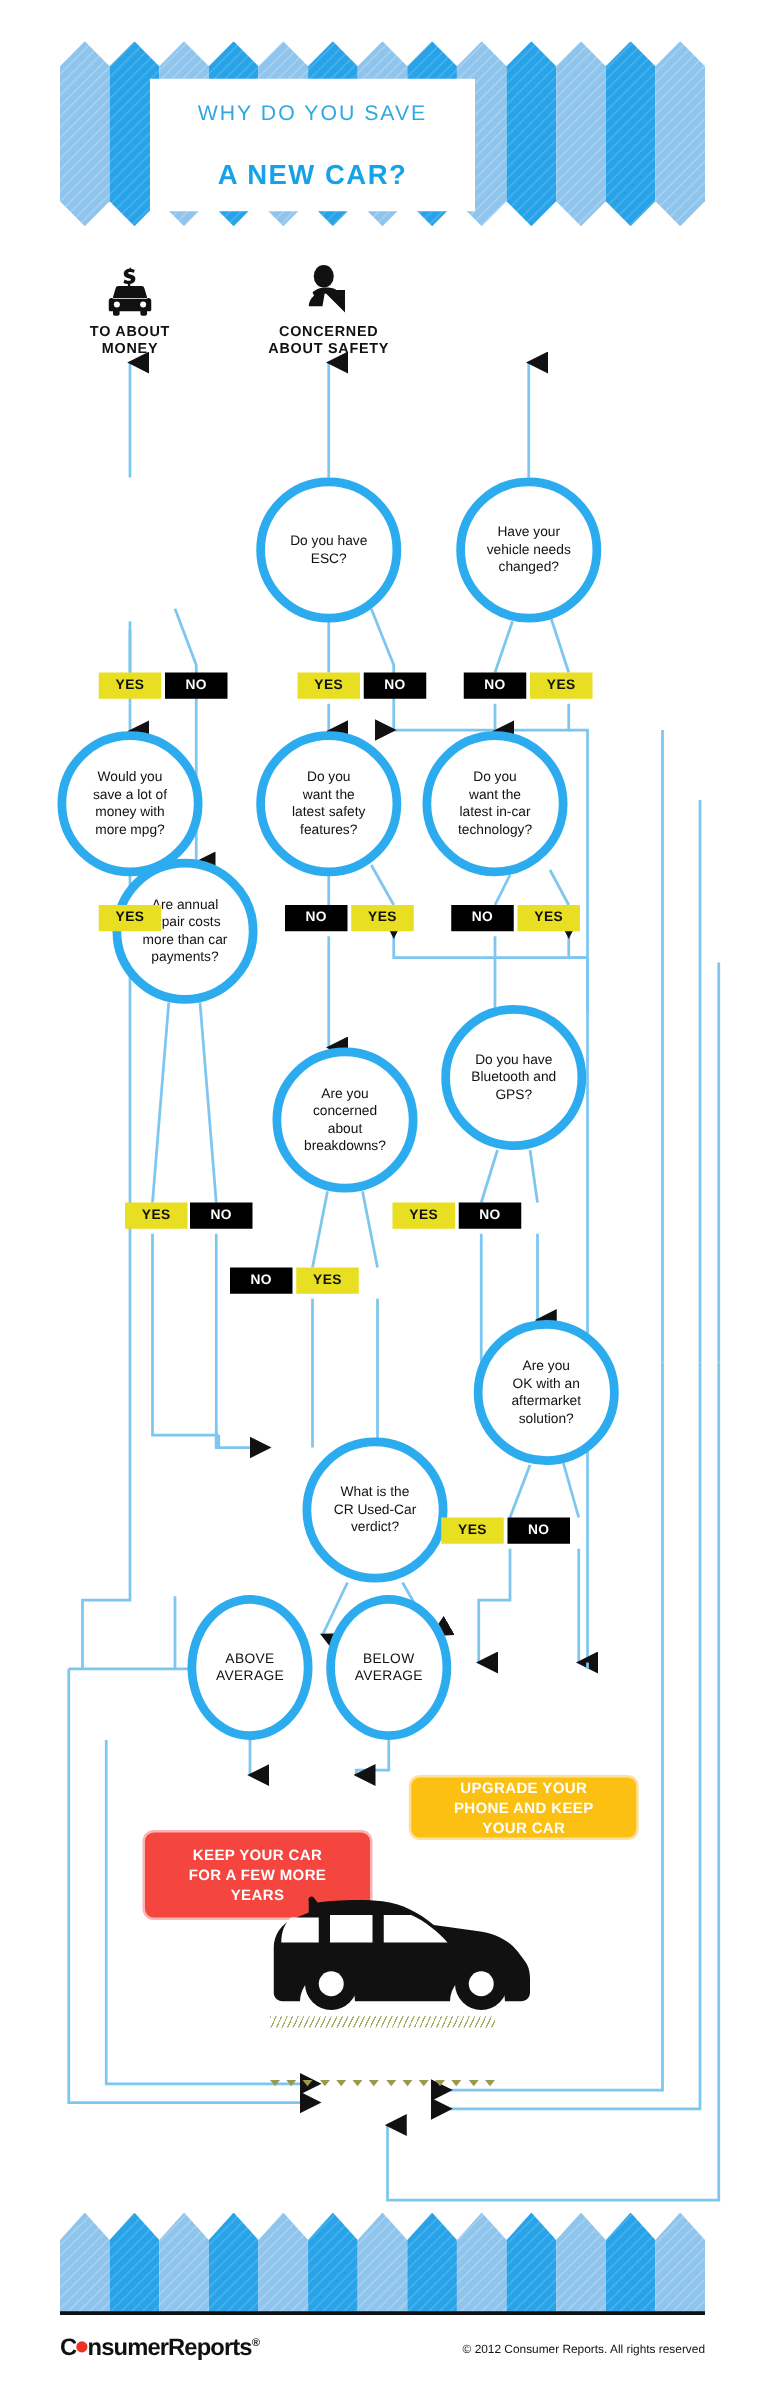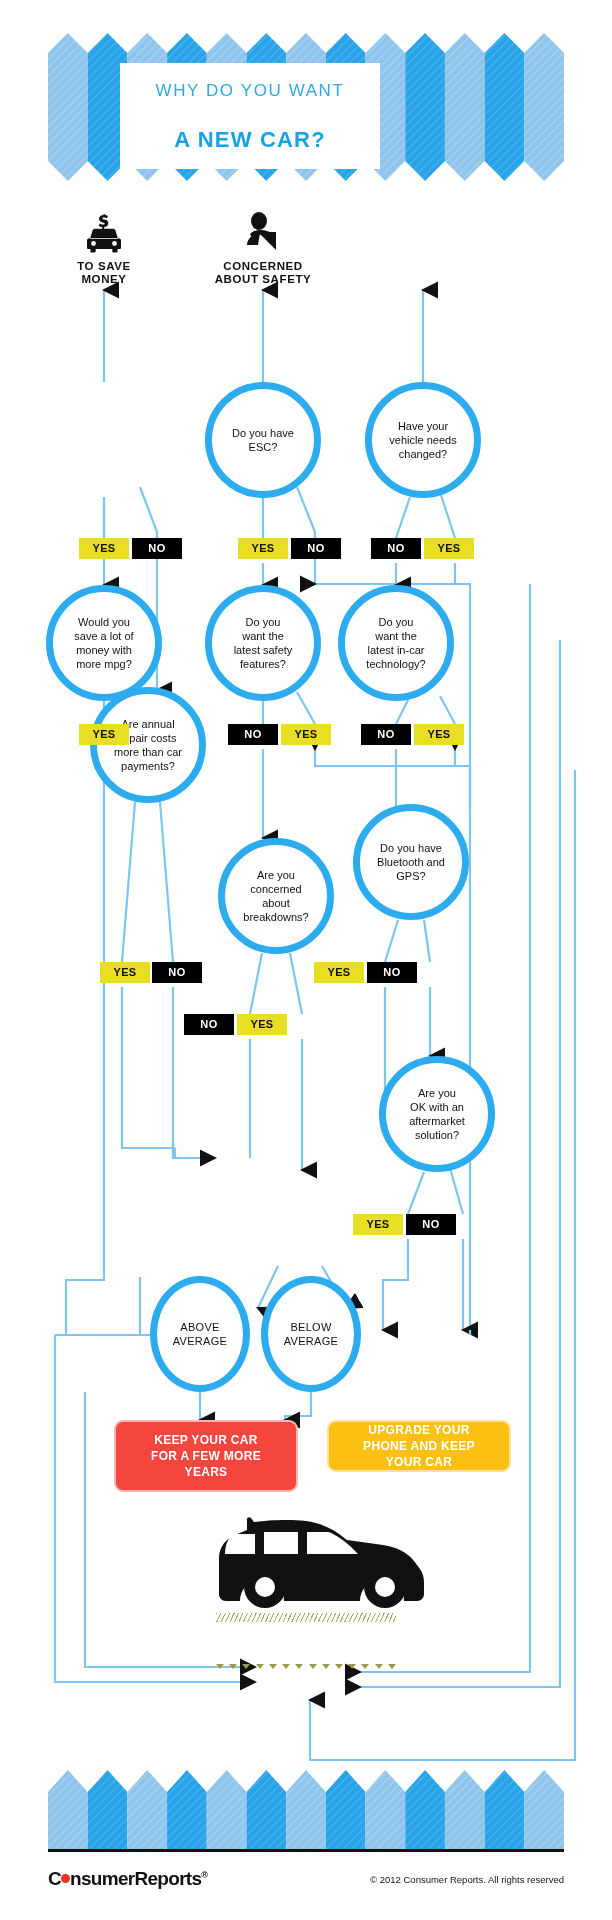--- a/index.html
+++ b/index.html
@@ -129,21 +129,21 @@
     align-items:center;
     justify-content:center;
     text-align:center;
     color:#ffffff;
     font-size:12px;
     font-weight:bold;
     line-height:16px;
     letter-spacing:0.3px;
     z-index:5;
   }
-  .result.red{ background:#f4453f; border:2px solid #fbb6b4; }
+  .result.red{ background:#f4453f; border:2px solid #fbb6b4;margin-top:44px; }
   .result.yellow{ background:#fcc013; border:2px solid #fde19a; }
 
   
   #car-art{ position:absolute; left:186px; top:1512px; z-index:5; }
   #road-hatch{
     position:absolute; left:216px; top:1613px;
     width:180px; height:9px; z-index:4;
     background:repeating-linear-gradient(115deg,#8fa34a 0 1px,transparent 1px 4px);
     opacity:.85;
   }
@@ -213,21 +213,21 @@
           <polygon points="317.53846153846155,20 337.3846153846154,0 357.2307692307692,20 357.2307692307692,128 337.3846153846154,148 317.53846153846155,128" fill="url(#hatchA)"></polygon>
           <polygon points="357.2307692307692,20 377.0769230769231,0 396.9230769230769,20 396.9230769230769,128 377.0769230769231,148 357.2307692307692,128" fill="url(#hatchB)"></polygon>
           <polygon points="396.9230769230769,20 416.7692307692308,0 436.6153846153846,20 436.6153846153846,128 416.7692307692308,148 396.9230769230769,128" fill="url(#hatchA)"></polygon>
           <polygon points="436.61538461538464,20 456.4615384615385,0 476.3076923076923,20 476.3076923076923,128 456.4615384615385,148 436.61538461538464,128" fill="url(#hatchB)"></polygon>
           <polygon points="476.3076923076923,20 496.1538461538462,0 516,20 516,128 496.1538461538462,148 476.3076923076923,128" fill="url(#hatchA)"></polygon>
         </g>
     </svg>
   </div>
 
   <div class="title-plate">
-    <div class="title-line1">WHY DO YOU WANT</div>
+    <div class="title-line1">WHY DO YOU SAVE</div>
     <div class="title-line2">A NEW CAR?</div>
   </div>
 
   <svg id="wires" viewBox="0 0 612 1920">
     <defs>
       <marker id="ar-d" markerWidth="8" markerHeight="8" refX="4" refY="7" orient="auto">
         <path d="M0,0 L8,0 L4,8 z" fill="#111"></path>
       </marker>
       <marker id="ar-u" markerWidth="8" markerHeight="8" refX="4" refY="1" orient="auto">
         <path d="M0,8 L8,8 L4,0 z" fill="#111"></path>
@@ -340,21 +340,21 @@
   <div class="col-head" style="left:29px;top:208px;">
     <div class="icon">
       <svg width="48" height="40" viewBox="0 0 48 40">
         <path fill="#111" d="M24 1c-3 0-5 1.6-5 4 0 2.1 1.6 3 3.6 3.5 1.4.3 2.1.6 2.1 1.2 0 .5-.6.9-1.7.9-1.4 0-2.6-.5-3.3-1l-1 2.5c1 .6 2.3 1 3.6 1.1V15h1.9v-1.9c2.6-.3 4.1-1.8 4.1-3.9 0-2-1.3-3-3.7-3.6-1.5-.4-2.1-.7-2.1-1.2 0-.4.4-.8 1.5-.8 1.3 0 2.3.4 2.9.7l1-2.4c-.8-.4-1.8-.7-3-.8V0h-1.9z"></path>
         <path fill="#111" d="M12.5 16.5 L10 25 h28 l-2.5-8.5c-.3-1-1.2-1.7-2.3-1.7H14.8c-1.1 0-2 .7-2.3 1.7z M7 26.5c0-1.2 1-2.2 2.2-2.2h29.6c1.2 0 2.2 1 2.2 2.2v7.2c0 .7-.6 1.3-1.3 1.3h-2.1v2c0 .9-.7 1.6-1.6 1.6h-2.1c-.9 0-1.6-.7-1.6-1.6v-2H15.7v2c0 .9-.7 1.6-1.6 1.6H12c-.9 0-1.6-.7-1.6-1.6v-2H8.3c-.7 0-1.3-.6-1.3-1.3z"></path>
         <circle cx="13.5" cy="29.5" r="2.4" fill="#fff"></circle>
         <circle cx="34.5" cy="29.5" r="2.4" fill="#fff"></circle>
       </svg>
     </div>
     <div class="label">
-      <span>TO SAVE</span><br>
+      <span>TO ABOUT</span><br>
       <span>MONEY</span>
     </div>
   </div>
 
   <div class="col-head" style="left:188px;top:208px;">
     <div class="icon">
       <svg width="42" height="42" viewBox="0 0 42 42">
         <ellipse cx="17" cy="9" rx="8" ry="9" fill="#111"></ellipse>
         <path fill="#111" d="M8 22c3-3 7-4 11-4 4 0 8 1 11 4l-2 4c-2.5-2.2-5.6-3.2-9-3.2-3.4 0-6.5 1-9 3.2z"></path>
         <path fill="#111" d="M5 33c0-6 5-11 13-12l-2 12z"></path>
@@ -400,20 +400,23 @@
   </div>
 
   <div class="node" style="left:218px;top:838px;width:116px;height:116px;">
     <span>Are you<br>concerned<br>about<br>breakdowns?</span>
   </div>
 
   <div class="node" style="left:379px;top:1056px;width:116px;height:116px;">
     <span>Are you<br>OK with an<br>aftermarket<br>solution?</span>
   </div>
 
+  <div class="node" style="left:242px;top:1150px;width:116px;height:116px;">
+    <span>What is the<br>CR Used-Car<br>verdict?</span>
+  </div>
 
   <div class="node outcome" style="left:150px;top:1276px;width:100px;height:116px;">
     <span>ABOVE<br>AVERAGE</span>
   </div>
 
   <div class="node outcome" style="left:261px;top:1276px;width:100px;height:116px;">
     <span>BELOW<br>AVERAGE</span>
   </div>
 
   <div class="chip yes" style="left:79px;top:538px;width:50px;">YES</div>

